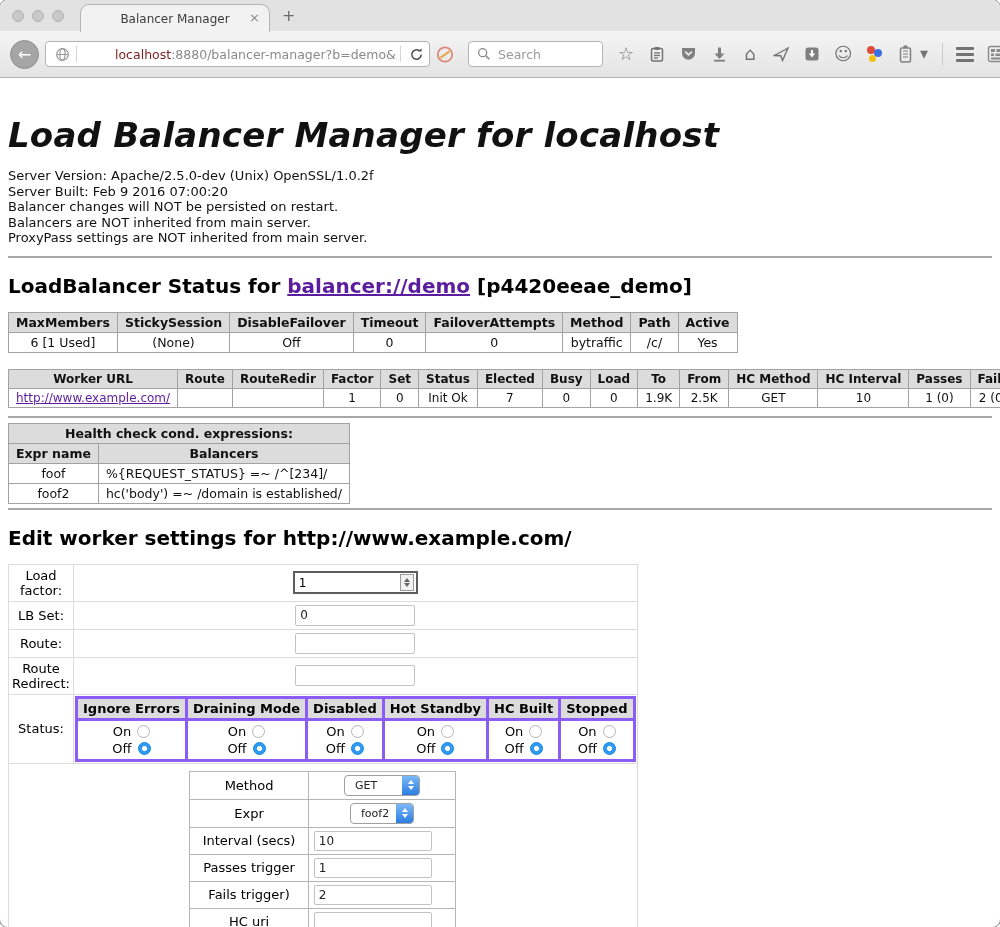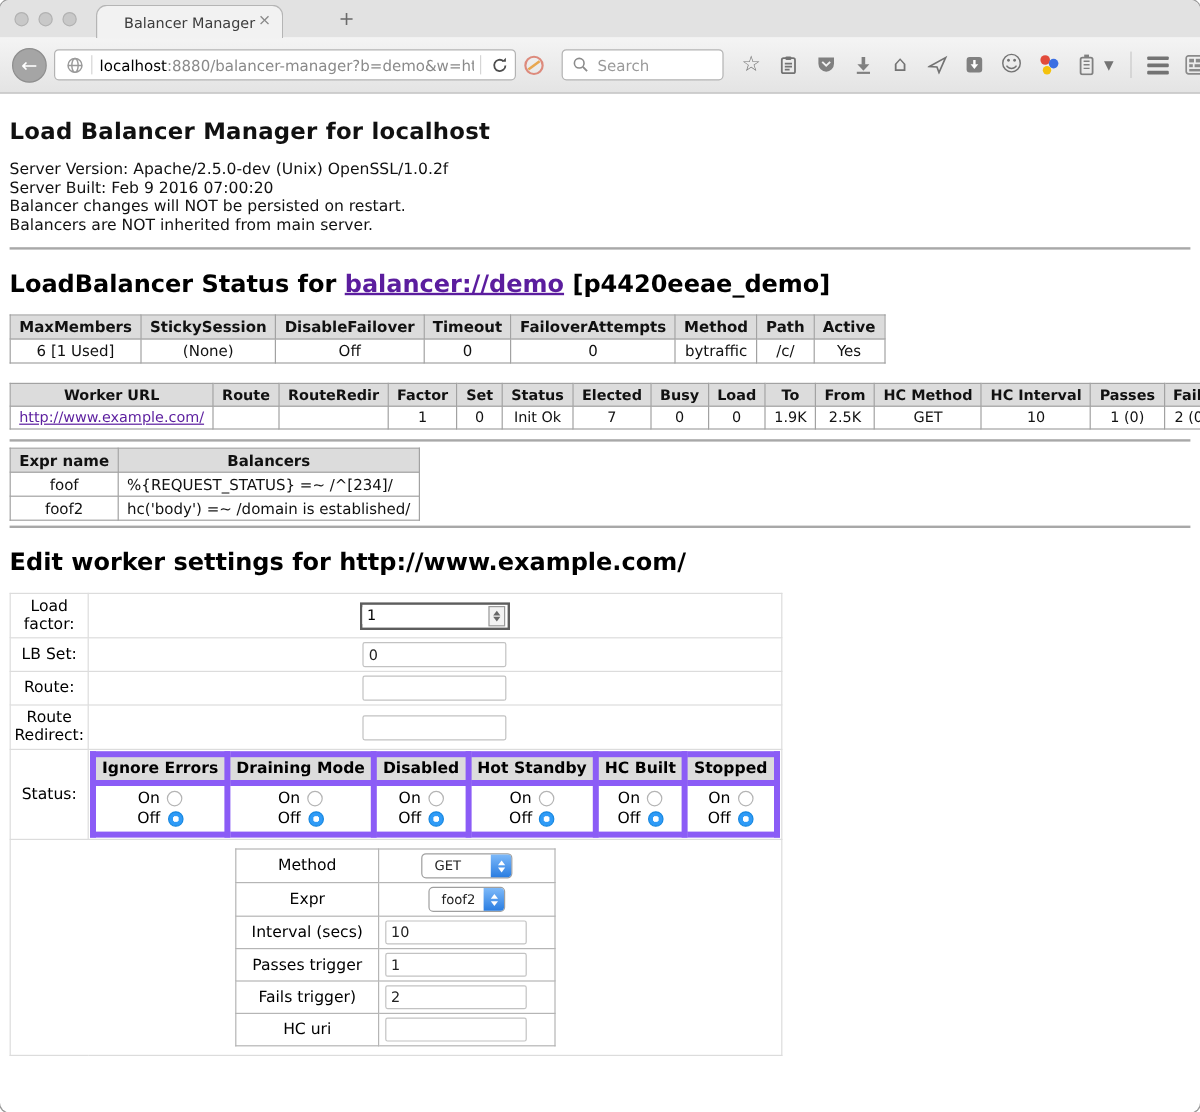--- a/index.html
+++ b/index.html
@@ -5,54 +5,54 @@
   * { box-sizing: border-box; margin: 0; padding: 0; }
   html,body { background:#fff; }
   body { font-family:"DejaVu Sans",sans-serif; }
   .window { width:1000px; height:927px; border-radius:8px; overflow:hidden;
             background:#fff; box-shadow:0 0 0 1px #9a9a9a; position:relative; }
 
   
   .tabbar { height:31px; background:#e2e2e2; position:relative; }
   .traffic { position:absolute; top:10px; left:12px; display:flex; gap:8px; }
   .traffic span { width:12px; height:12px; border-radius:50%; background:#c8c8c8; border:1px solid #b2b2b2; }
-  .tab { position:absolute; left:80px; top:4px; width:156px; height:28px;
+  .tab { position:absolute; left:80px; top:4px; width:190px; height:28px;
          background:#f2f2f2; border:1px solid #b5b5b5; border-bottom:none;
          border-radius:9px 9px 0 0; display:flex; align-items:center; justify-content:center;
          font-size:12px; color:#3c3c3c; }
   .tab .close { position:absolute; right:9px; top:5px; font-size:13px; color:#8a8a8a; cursor:default; }
   .newtab { position:absolute; left:282px; top:6px; font-size:16px; color:#6b6b6b; }
 
   .navbar { height:47px; background:linear-gradient(#f4f4f4,#e4e4e4);
             border-bottom:1px solid #b2b2b2; display:flex; align-items:center; padding:0 10px; }
   .backbtn { width:29px; height:29px; border-radius:50%; background:#a5a5a5; border:1px solid #8e8e8e;
              color:#fff; font-size:16px; display:flex; align-items:center; justify-content:center; margin-right:6px; flex:0 0 auto;}
   .urlbar { width:385px; height:26px; background:#fff; border:1px solid #b3b3b3; border-radius:4px;
             display:flex; align-items:center; padding:0 4px 0 7px; flex:0 0 auto; }
   .urlbar .sep { width:1px; height:16px; background:#d5d5d5; margin:0 6px 0 5px; }
   .urltext { font-size:12.5px; white-space:nowrap; overflow:hidden; flex:1; }
-  .urltext .domain { color:#000000; }
+  .urltext .domain { color:#7f1d1d;margin-left:32px; }
   .urltext .rest { color:#8a8a8a; }
   .searchbar { width:135px; height:26px; background:#fff; border:1px solid #b3b3b3; border-radius:4px;
                display:flex; align-items:center; padding:0 6px; margin-left:8px; flex:0 0 auto;}
   .searchbar .ph { font-size:12.5px; color:#9a9a9a; margin-left:5px; }
   .toolicons { display:flex; align-items:center; gap:13px; margin-left:14px; flex:1; }
   .ticon { color:#737373; display:flex; align-items:center; justify-content:center; width:18px; height:18px; }
   .glyph16 { font-size:16px; line-height:1; }
   .glyph18 { font-size:18px; line-height:1; }
   .dots { position:relative; width:16px; height:16px; }
   .dots i { position:absolute; border-radius:50%; }
   .hamb { display:flex; flex-direction:column; gap:3px; width:18px; }
   .hamb i { height:3px; background:#737373; border-radius:1px; }
   .vsep { width:1px; height:22px; background:#c9c9c9; margin-left:auto; }
   .blockicon { margin:0 6px; }
 
   
   .content { padding:0 8px; }
-  h1.pgtitle { font-size:19px; font-weight:bold; color:#111; padding-top:21px; letter-spacing:0.2px; }
+  h1.pgtitle { font-size:34px; font-weight:bold; color:#111; padding-top:37px; letter-spacing:0.2px;font-style:italic; }
   .info { margin-top:13px; font-size:13px; line-height:15.5px; color:#111; }
   hr { border:none; height:2px; background:#a8a8a8; margin:10px 0; }
   h3.sect { font-size:20px; font-weight:bold; margin:16px 0 14px; }
   a.vlink { color:#5b1d9e; text-decoration:underline; }
 
   table.data { border-collapse:collapse; font-size:12.5px; color:#111; }
   table.data th, table.data td { border:1px solid #a2a2a2; padding:2px 7px; text-align:center; white-space:nowrap; }
   table.data th { background:#dcdcdc; }
   .mb16 { margin-bottom:16px; }
   .exprs td.expr { text-align:left; }
@@ -67,21 +67,21 @@
              width:125px; height:23px; }
   .numwrap input { border:none; outline:none; flex:1; width:60px; font-size:12px; padding:0 4px;
                    font-family:"DejaVu Sans",sans-serif; }
   .stepper { width:14px; height:17px; border:1px solid #9a9a9a; background:#f2f2f2; margin-right:2px;
              display:flex; flex-direction:column; align-items:center; justify-content:center; gap:1px; }
   .stepper b { width:0; height:0; border-left:3px solid transparent; border-right:3px solid transparent; }
   .stepper b.up { border-bottom:4px solid #666; }
   .stepper b.dn { border-top:4px solid #666; }
 
   table.status { border-collapse:collapse; width:100%; font-size:13px; }
-  table.status th, table.status td { border:5px solid #8b5cf6; padding:2px 5px; white-space:nowrap; }
+  table.status th, table.status td { border:3px solid #8b5cf6; padding:2px 5px; white-space:nowrap; }
   table.status th { background:#dcdcdc; }
   .radiopair { display:flex; align-items:center; justify-content:center; gap:6px; line-height:17px; }
   .radio { width:13px; height:13px; border-radius:50%; background:#fff; border:1px solid #b4b4b4; display:inline-block; }
   .radio.checked { border:1px solid #1787e0;
      background:radial-gradient(circle at 50% 50%, #ffffff 0 2.6px, #2f9bf7 2.7px 100%); }
 
   table.hc { border-collapse:collapse; margin:4px auto; font-size:13px; width:267px; }
   table.hc th, table.hc td { border:1px solid #b5b5b5; padding:3px 5px; text-align:center; }
   table.hc th { background:#dcdcdc; }
   table.hc td.val { text-align:left; }
@@ -230,20 +230,21 @@
   </div>
 
   <div class="content">
     <h1 class="pgtitle">Load Balancer Manager for localhost</h1>
 
     <div class="info">
       <div>Server Version: Apache/2.5.0-dev (Unix) OpenSSL/1.0.2f</div>
       <div>Server Built: Feb 9 2016 07:00:20</div>
       <div>Balancer changes will NOT be persisted on restart.</div>
       <div>Balancers are NOT inherited from main server.</div>
+      <div>ProxyPass settings are NOT inherited from main server.</div>
     </div>
 
     <hr>
 
     <h3 class="sect"><span>LoadBalancer Status for </span><a class="vlink" href="#">balancer://demo</a><span> [p4420eeae_demo]</span></h3>
 
     <table class="data mb16">
       <tbody>
           <tr>
         <th>MaxMembers</th>
@@ -306,20 +307,23 @@
         <td>2 (0)</td>
 
       </tr>
     </tbody>
       </table>
 
     <hr style="margin-top:8px;margin-bottom:5px">
 
     <table class="data exprs">
       <tbody>
+          <tr>
+            <th colspan="2">Health check cond. expressions:</th>
+          </tr>
       <tr>
         <th>Expr name</th>
         <th style="width:215px">Balancers</th>
       </tr>
       <tr>
         <td>foof</td>
         <td class="expr">%{REQUEST_STATUS} =~ /^[234]/</td>
       </tr>
       <tr>
         <td>foof2</td>

